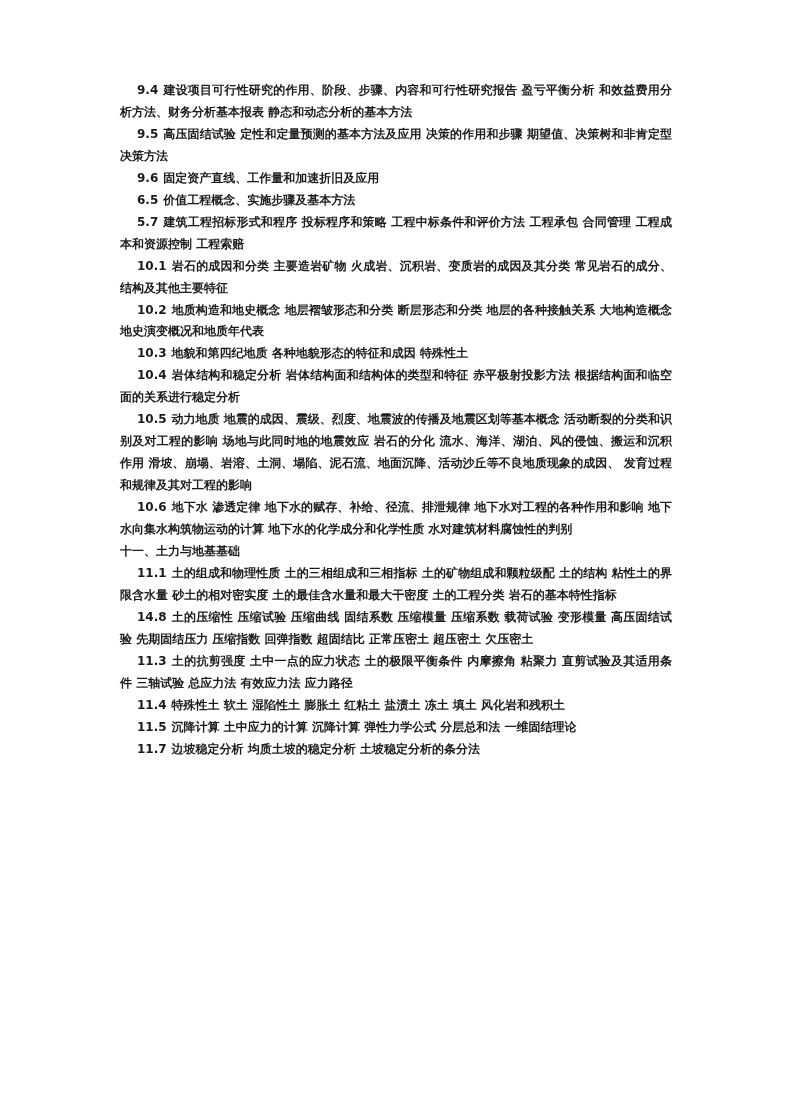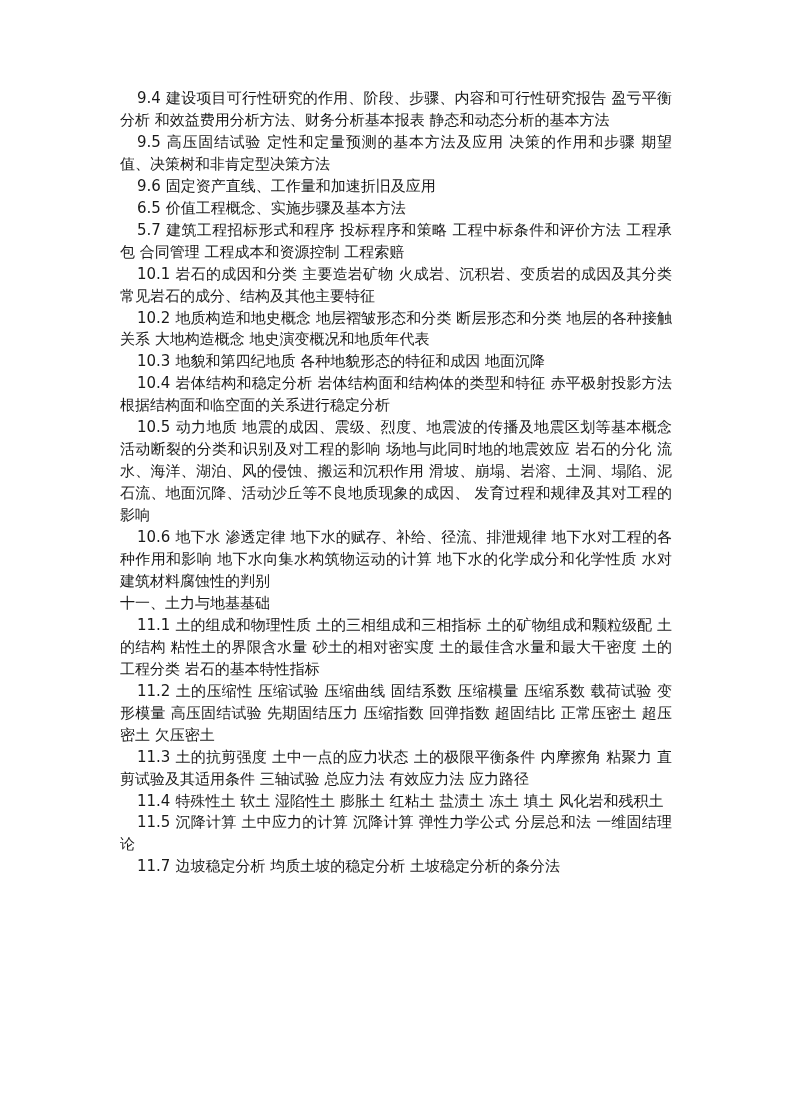--- a/index.html
+++ b/index.html
@@ -1,47 +1,48 @@
 <!DOCTYPE html>
 <html><head>
 <meta charset="utf-8">
 <style>
   html, body { margin: 0; padding: 0; background: #ffffff; }
   body { width: 792px; height: 1120px; position: relative; overflow: hidden; }
   .page {
     position: absolute;
     left: 120px;
-    top: 88px;
+    top: 80px;
     width: 552px;
     font-family: "DejaVu Sans", "Liberation Sans", sans-serif;
-    font-size: 15px;
+    font-size: 12px;
     line-height: 21.95px;
     color: #1a1a1a;
     text-align: justify;
+    font-weight: bold;
   }
   .para { margin: 0; padding: 0; }
   .para.sub { text-indent: 17px; }
   .para.heading { text-indent: 0; }
   .num { margin-right: 5px; }
 </style>
 </head>
 <body>
 
 <div class="page">
   <p class="para sub"><span class="num">9.4</span><span>建设项目可行性研究的作用、阶段、步骤、内容和可行性研究报告 盈亏平衡分析 和效益费用分析方法、财务分析基本报表 静态和动态分析的基本方法</span></p>
   <p class="para sub"><span class="num">9.5</span><span>高压固结试验 定性和定量预测的基本方法及应用 决策的作用和步骤 期望值、决策树和非肯定型决策方法</span></p>
   <p class="para sub"><span class="num">9.6</span><span>固定资产直线、工作量和加速折旧及应用</span></p>
   <p class="para sub"><span class="num">6.5</span><span>价值工程概念、实施步骤及基本方法</span></p>
   <p class="para sub"><span class="num">5.7</span><span>建筑工程招标形式和程序 投标程序和策略 工程中标条件和评价方法 工程承包 合同管理 工程成本和资源控制 工程索赔</span></p>
   <p class="para sub"><span class="num">10.1</span><span>岩石的成因和分类 主要造岩矿物 火成岩、沉积岩、变质岩的成因及其分类 常见岩石的成分、结构及其他主要特征</span></p>
   <p class="para sub"><span class="num">10.2</span><span>地质构造和地史概念 地层褶皱形态和分类 断层形态和分类 地层的各种接触关系 大地构造概念 地史演变概况和地质年代表</span></p>
-  <p class="para sub"><span class="num">10.3</span><span>地貌和第四纪地质 各种地貌形态的特征和成因 地面沉降</span></p>
+  <p class="para sub"><span class="num">10.3</span><span>地貌和第四纪地质 各种地貌形态的特征和成因 特殊性土</span></p>
   <p class="para sub"><span class="num">10.4</span><span>岩体结构和稳定分析 岩体结构面和结构体的类型和特征 赤平极射投影方法 根据结构面和临空面的关系进行稳定分析</span></p>
   <p class="para sub"><span class="num">10.5</span><span>动力地质 地震的成因、震级、烈度、地震波的传播及地震区划等基本概念 活动断裂的分类和识别及对工程的影响 场地与此同时地的地震效应 岩石的分化 流水、海洋、湖泊、风的侵蚀、搬运和沉积作用 滑坡、崩塌、岩溶、土洞、塌陷、泥石流、地面沉降、活动沙丘等不良地质现象的成因、 发育过程和规律及其对工程的影响</span></p>
   <p class="para sub"><span class="num">10.6</span><span>地下水 渗透定律 地下水的赋存、补给、径流、排泄规律 地下水对工程的各种作用和影响 地下水向集水构筑物运动的计算 地下水的化学成分和化学性质 水对建筑材料腐蚀性的判别</span></p>
   <p class="para heading"><span>十一、土力与地基基础</span></p>
   <p class="para sub"><span class="num">11.1</span><span>土的组成和物理性质 土的三相组成和三相指标 土的矿物组成和颗粒级配 土的结构 粘性土的界限含水量 砂土的相对密实度 土的最佳含水量和最大干密度 土的工程分类 岩石的基本特性指标</span></p>
-  <p class="para sub"><span class="num">11.2</span><span>土的压缩性 压缩试验 压缩曲线 固结系数 压缩模量 压缩系数 载荷试验 变形模量 高压固结试验 先期固结压力 压缩指数 回弹指数 超固结比 正常压密土 超压密土 欠压密土</span></p>
+  <p class="para sub"><span class="num">14.8</span><span>土的压缩性 压缩试验 压缩曲线 固结系数 压缩模量 压缩系数 载荷试验 变形模量 高压固结试验 先期固结压力 压缩指数 回弹指数 超固结比 正常压密土 超压密土 欠压密土</span></p>
   <p class="para sub"><span class="num">11.3</span><span>土的抗剪强度 土中一点的应力状态 土的极限平衡条件 内摩擦角 粘聚力 直剪试验及其适用条件 三轴试验 总应力法 有效应力法 应力路径</span></p>
   <p class="para sub"><span class="num">11.4</span><span>特殊性土 软土 湿陷性土 膨胀土 红粘土 盐渍土 冻土 填土 风化岩和残积土</span></p>
   <p class="para sub"><span class="num">11.5</span><span>沉降计算 土中应力的计算 沉降计算 弹性力学公式 分层总和法 一维固结理论</span></p>
   <p class="para sub"><span class="num">11.7</span><span>边坡稳定分析 均质土坡的稳定分析 土坡稳定分析的条分法</span></p>
 </div>
 
 </body></html>

